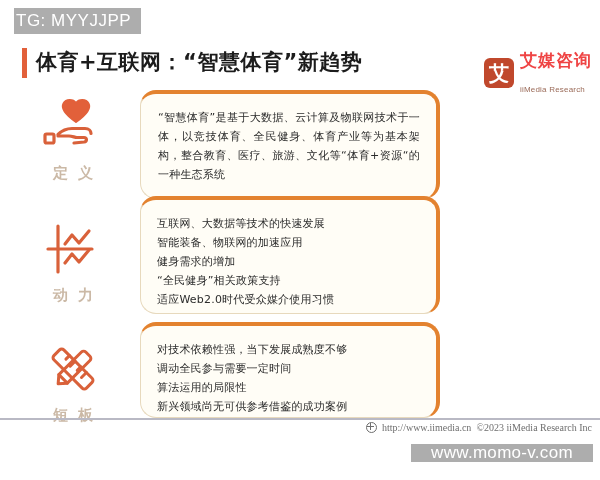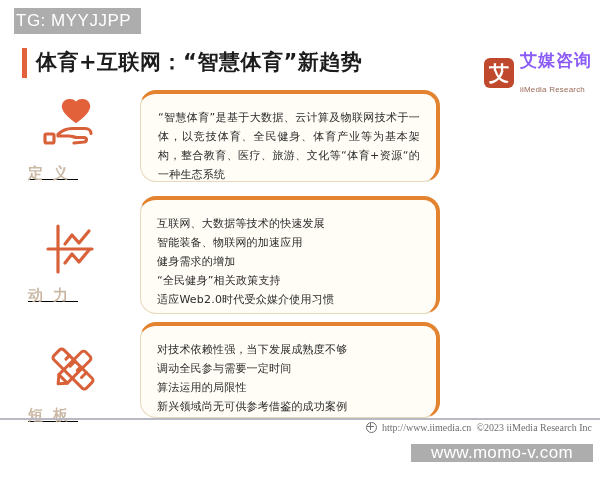--- a/index.html
+++ b/index.html
@@ -82,39 +82,38 @@
     display: flex;
     align-items: center;
     justify-content: center;
     line-height: 1;
     font-family: "DejaVu Sans", sans-serif;
   }
   .brand-words { display: flex; flex-direction: column; line-height: 1; }
   .brand-cn {
     font-size: 17px;
     font-weight: bold;
-    color: #8b5cf6;
+    color: #ef4444;
     letter-spacing: 1px;
     font-family: "DejaVu Sans", "Liberation Sans", sans-serif;
   }
   .brand-en {
     font-size: 8px;
     color: #9a6a58;
     letter-spacing: 0.2px;
     margin-top: 17px;
     font-family: "Liberation Sans", sans-serif;
   }
 
   
   .side-item {
     position: absolute;
     left: 18px;
     width: 110px;
-    text-align: left;
-    text-decoration: underline;
+    text-align: center;
   }
   .side-item.i0 { top: 96px; }
   .side-item.i1 { top: 218px; }
   .side-item.i2 { top: 338px; }
 
   .side-icon {
     height: 62px;
     display: flex;
     align-items: center;
     justify-content: center;
@@ -135,21 +134,21 @@
     left: 140px;
     width: 300px;
     box-sizing: border-box;
     background: #fffdf6;
     border: 1px solid #e7d9bd;
     border-top: 4px solid #e3822f;
     border-right: 4px solid #e3822f;
     border-radius: 16px;
     padding: 14px 16px 12px 16px;
   }
-  .card.c0 { top: 90px;  height: 92px; padding-left: 17px; }
+  .card.c0 { top: 90px;  height: 109px; padding-left: 17px; }
   .card.c1 { top: 196px; height: 118px; }
   .card.c2 { top: 322px; height: 96px; }
 
   .card-line {
     font-size: 11px;
     color: #2b2b2b;
     line-height: 19px;
     letter-spacing: 0.2px;
     font-family: "DejaVu Sans", "Liberation Sans", sans-serif;
   }

